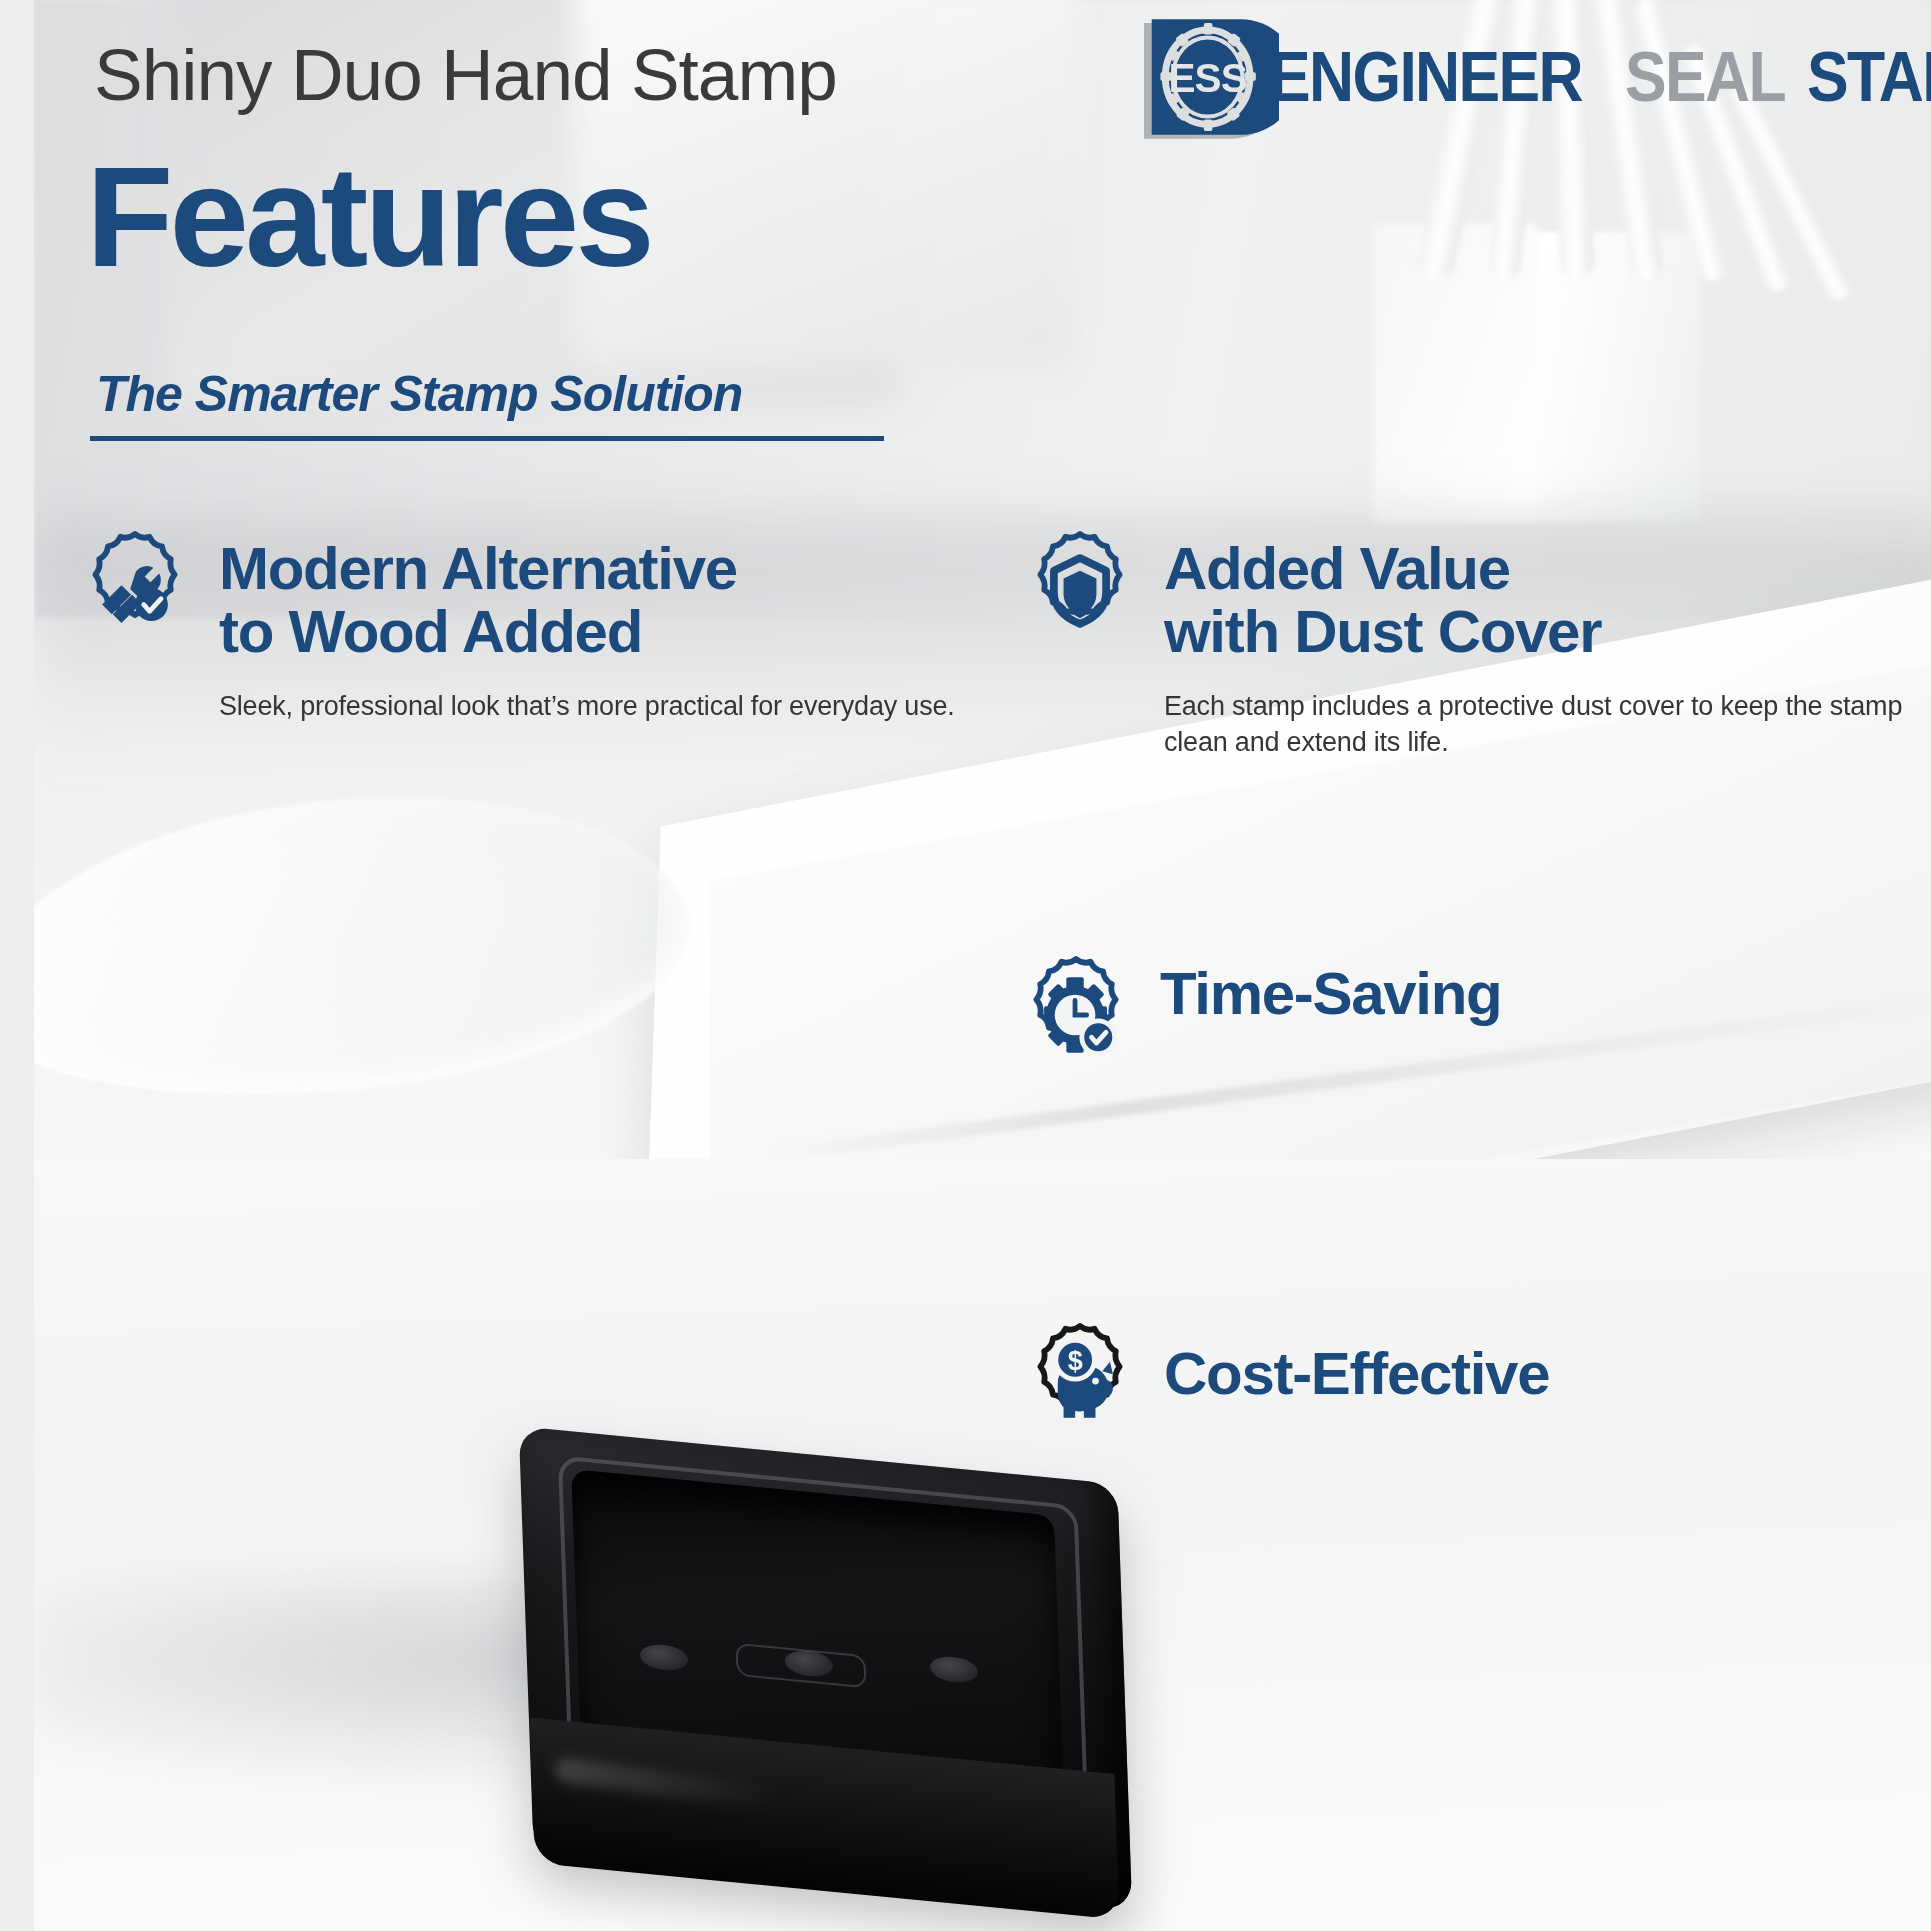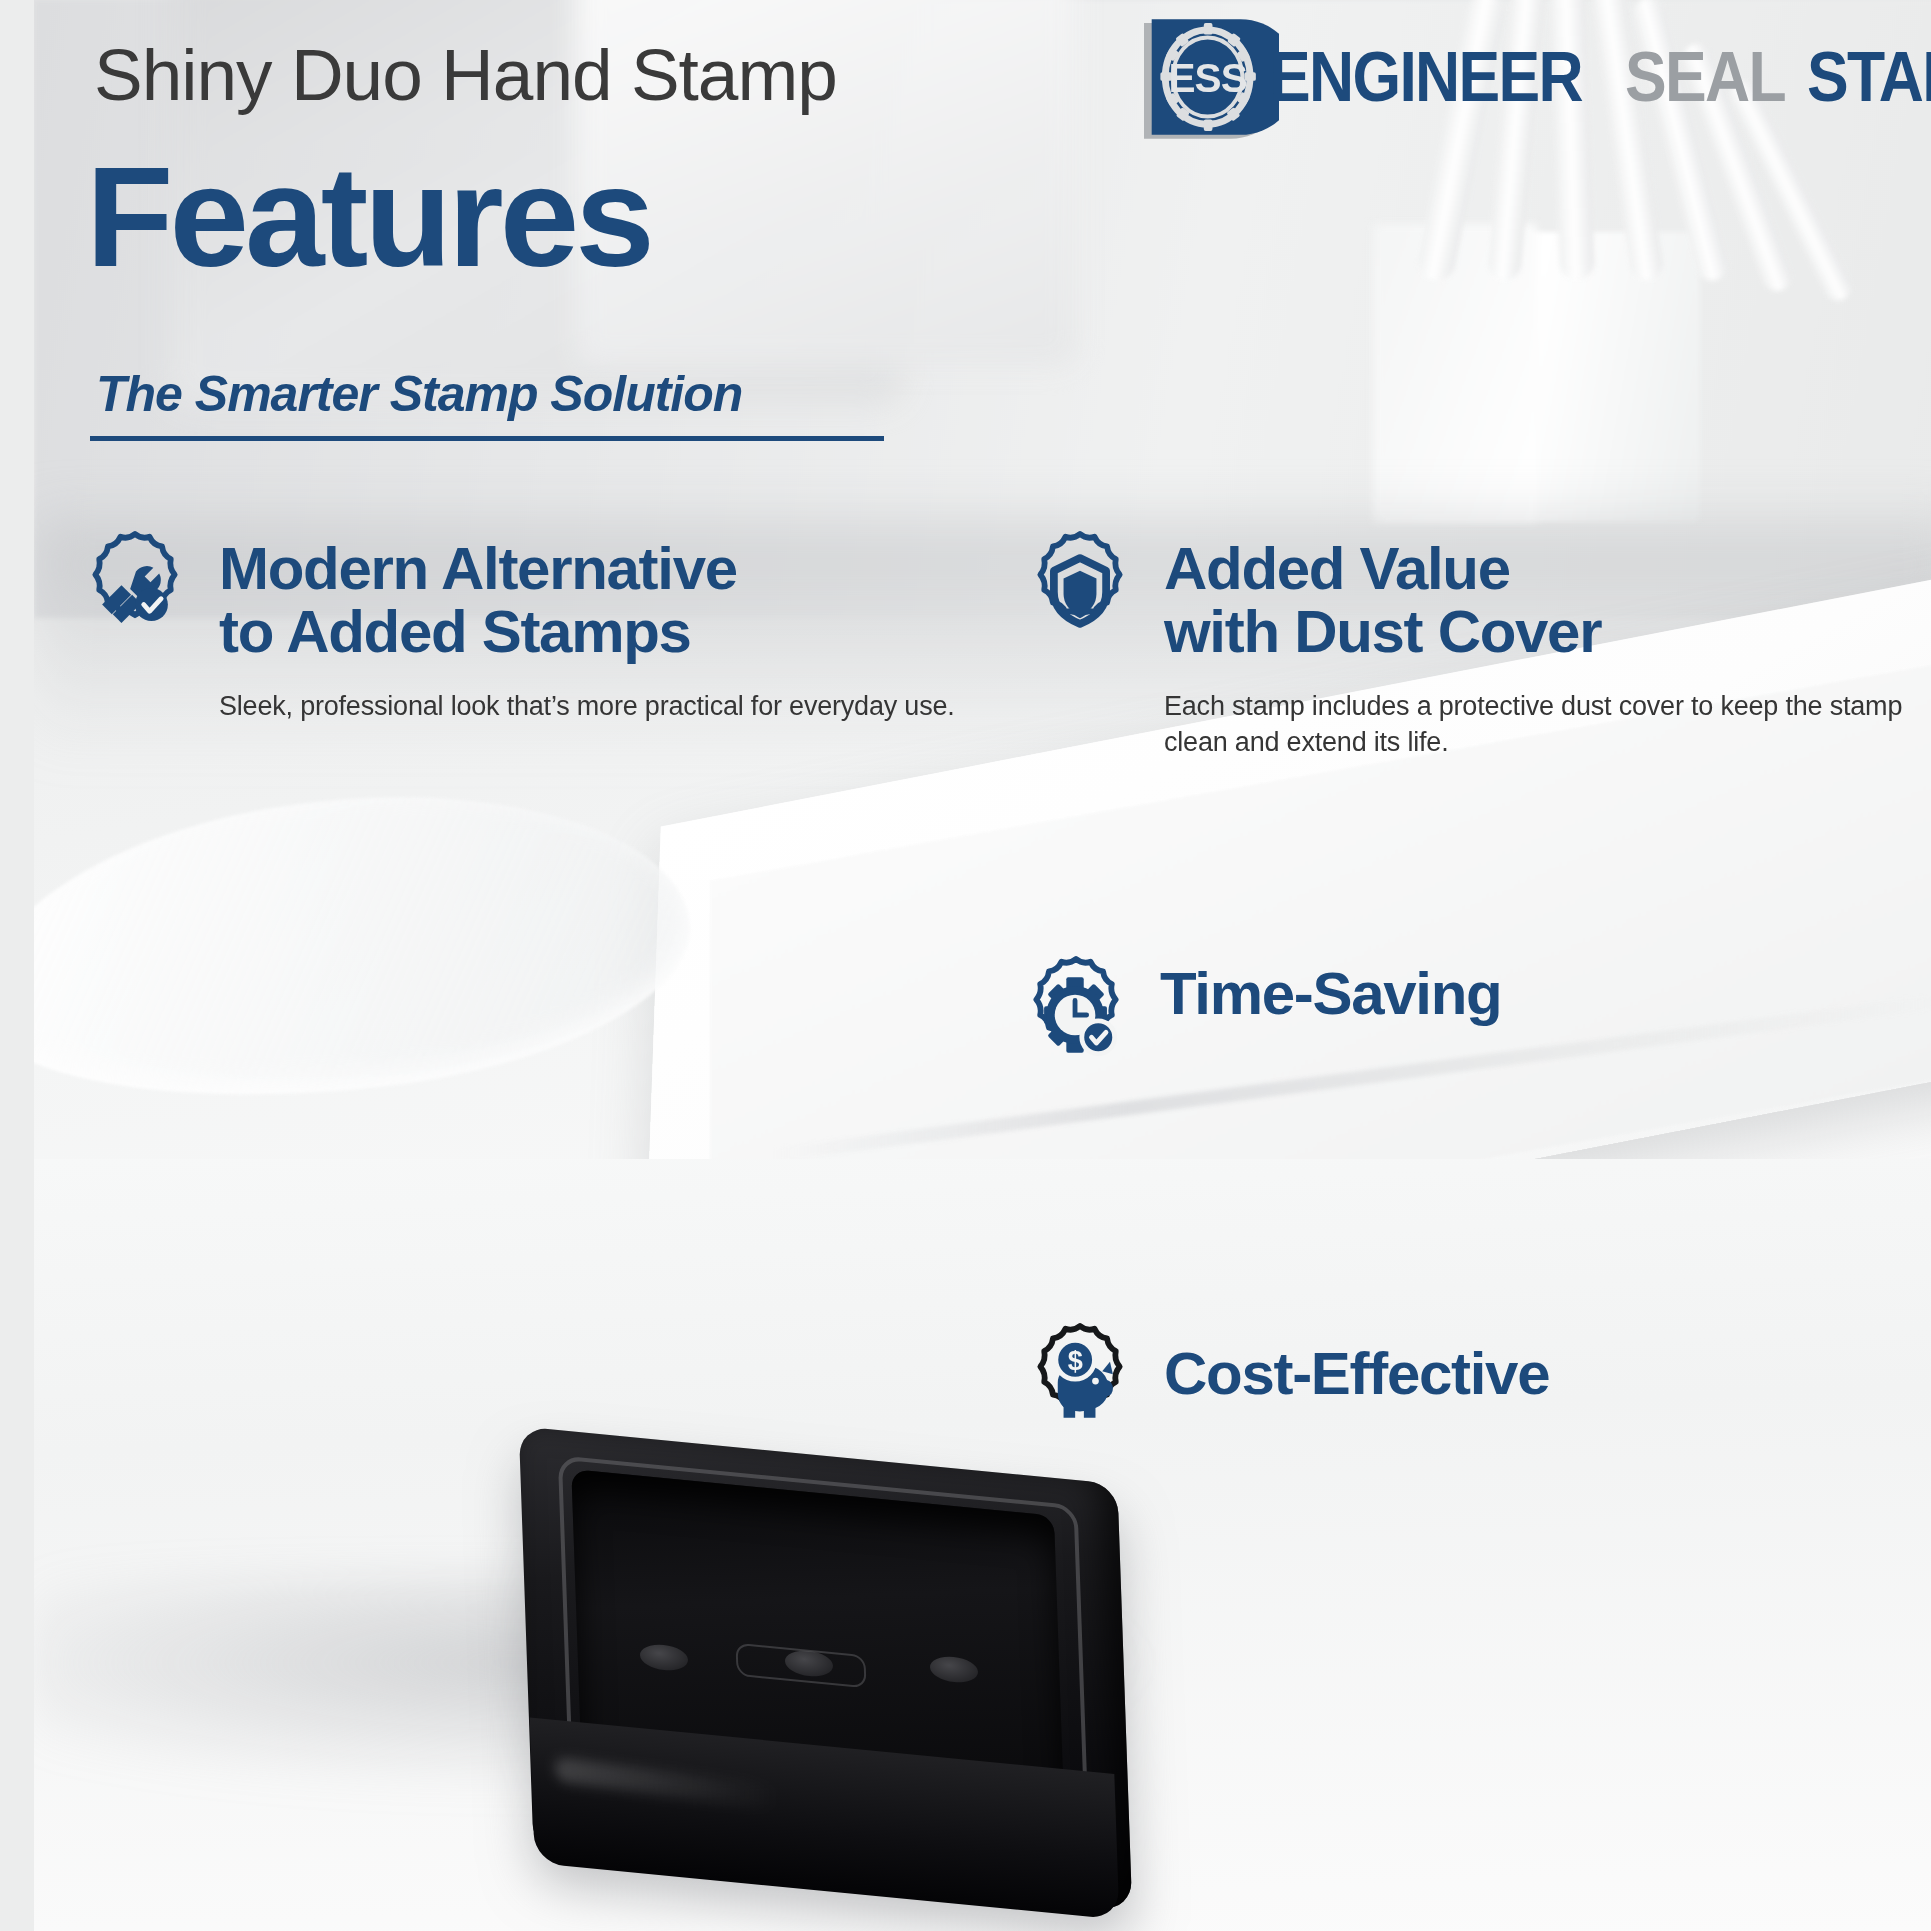--- a/index.html
+++ b/index.html
@@ -232,21 +232,21 @@
           <path d="M38 88 l20 -20 l9 9 l-20 20 Z"></path>
           <path d="M62 44 a14 14 0 0 1 18 -4 l-9 9 l6 6 l9 -9 a14 14 0 0 1 -4 18 l-12 12 l-14 -14 Z"></path>
           <circle cx="78" cy="78" r="17"></circle>
         </g>
         <path d="M70 78 l6 7 l12 -13" fill="none" stroke="#f3f4f4" stroke-width="5" stroke-linecap="round" stroke-linejoin="round"></path>
       </svg>
     </div>
     <div class="ftext">
       <div class="fhead">
         <span>Modern Alternative</span><br>
-        <span>to Added Stamps</span>
+        <span>to Wood Added</span>
       </div>
       <div class="fbody">Sleek, professional look that’s more practical for everyday use.</div>
     </div>
   </div>
 
   <div class="feature" id="f2">
     <div class="badge">
       <svg viewBox="0 0 122 126" width="118" height="122">
         <path d="M61 5 q7 6 15 3 q4 9 13 10 q1 9 9 13 q-2 9 4 16 q-6 7 -4 16 q-8 4 -9 13 q-9 1 -13 10 q-8 -3 -15 3 q-7 -6 -15 -3 q-4 -9 -13 -10 q-1 -9 -9 -13 q2 -9 -4 -16 q6 -7 4 -16 q8 -4 9 -13 q9 -1 13 -10 q8 3 15 -3 Z" fill="none" stroke="#1d4a7c" stroke-width="6" stroke-linejoin="round"></path>
         <path d="M61 30 l27 13 v22 q0 22 -27 33 q-27 -11 -27 -33 v-22 Z" fill="none" stroke="#1d4a7c" stroke-width="8" stroke-linejoin="round"></path>

